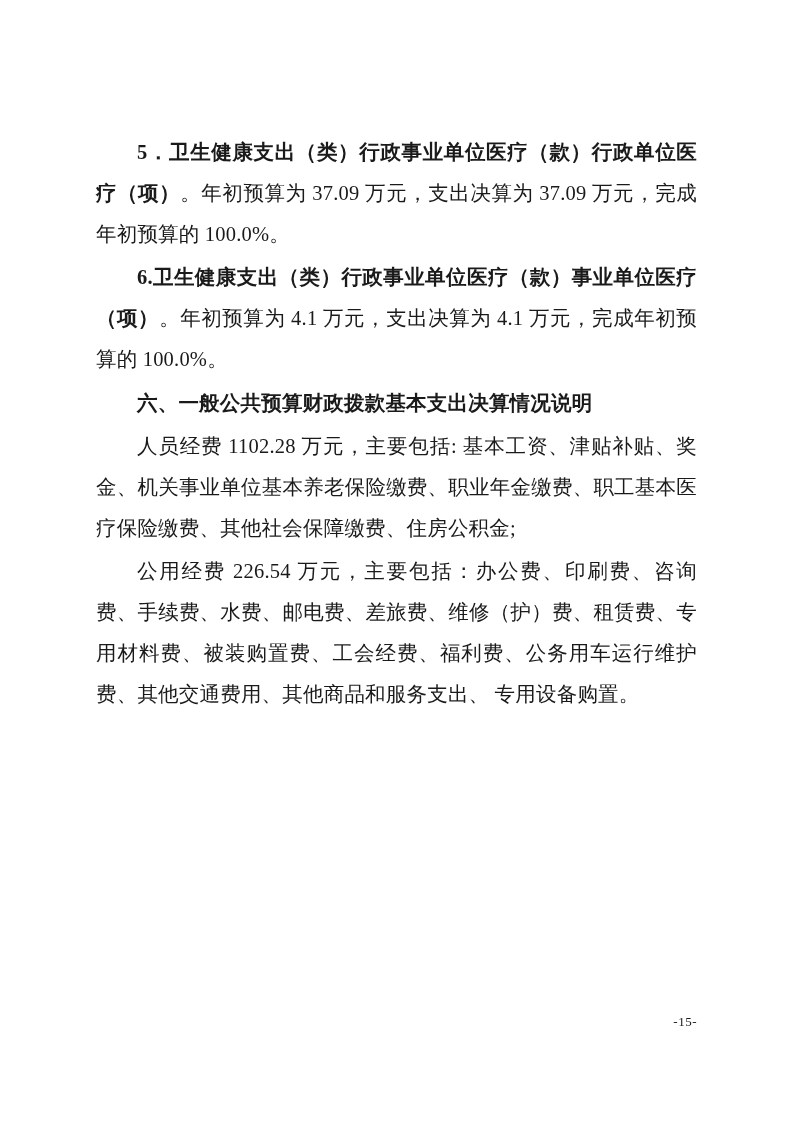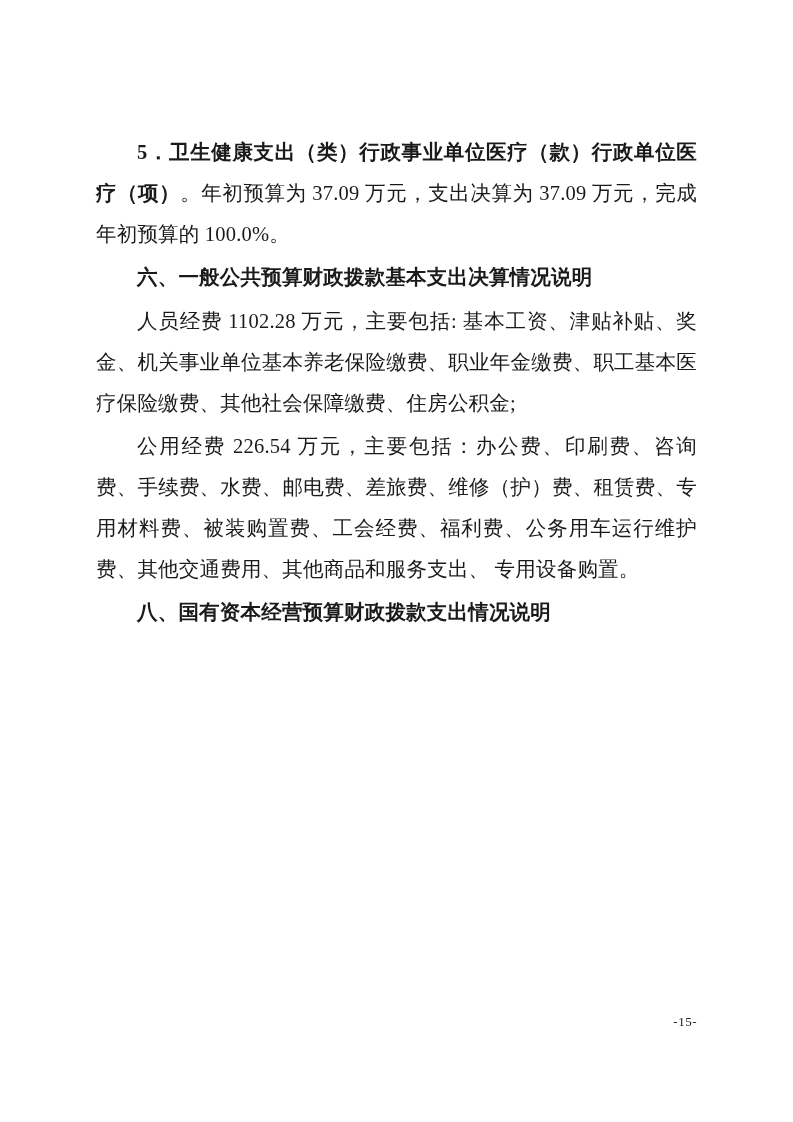--- a/index.html
+++ b/index.html
@@ -33,21 +33,21 @@
     line-height: 41px;
     text-align: justify;
     text-justify: inter-ideograph;
     letter-spacing: 0.2px;
   }
   p.para.indent {
     text-indent: 41px;
   }
   .heading {
     font-weight: bold;
-    font-family: Liberation Mono, monospace;
+    font-family: Liberation Sans, sans-serif;
   }
   .bold {
     font-weight: bold;
   }
   .page-number {
     position: absolute;
     right: 96px;
     bottom: 92px;
     font-size: 13px;
     font-family: "Liberation Serif", "DejaVu Serif", serif;
@@ -57,37 +57,37 @@
 </head>
 <body>
 
 <div class="page">
   <div class="doc-body">
 
     <p class="para indent">
       <span class="bold">5．卫生健康支出（类）行政事业单位医疗（款）行政单位医疗（项）</span><span>。年初预算为 37.09 万元，支出决算为 37.09 万元，完成年初预算的 100.0%。</span>
     </p>
 
+    <p class="para indent">
+      <span class="bold">6.卫生健康支出（类）行政事业单位医疗（款）事业单位医疗（项）</span><span>。年初预算为 4.1 万元，支出决算为 4.1 万元，完成年初预算的 100.0%。</span>
+    </p>
 
 
     <p class="para indent">
       <span class="bold heading">六、一般公共预算财政拨款基本支出决算情况说明</span>
     </p>
 
 
     <p class="para indent">
       <span>人员经费 1102.28 万元，主要包括: 基本工资、津贴补贴、奖金、机关事业单位基本养老保险缴费、职业年金缴费、职工基本医疗保险缴费、其他社会保障缴费、住房公积金;</span>
     </p>
 
     <p class="para indent">
       <span>公用经费 226.54 万元，主要包括：办公费、印刷费、咨询费、手续费、水费、邮电费、差旅费、维修（护）费、租赁费、专用材料费、被装购置费、工会经费、福利费、公务用车运行维护费、其他交通费用、其他商品和服务支出、 专用设备购置。</span>
     </p>
 
 
 
-    <p class="para indent">
-      <span class="bold heading">八、国有资本经营预算财政拨款支出情况说明</span>
-    </p>
 
   </div>
 
   <div class="page-number">-15-</div>
 </div>
 
 </body></html>

